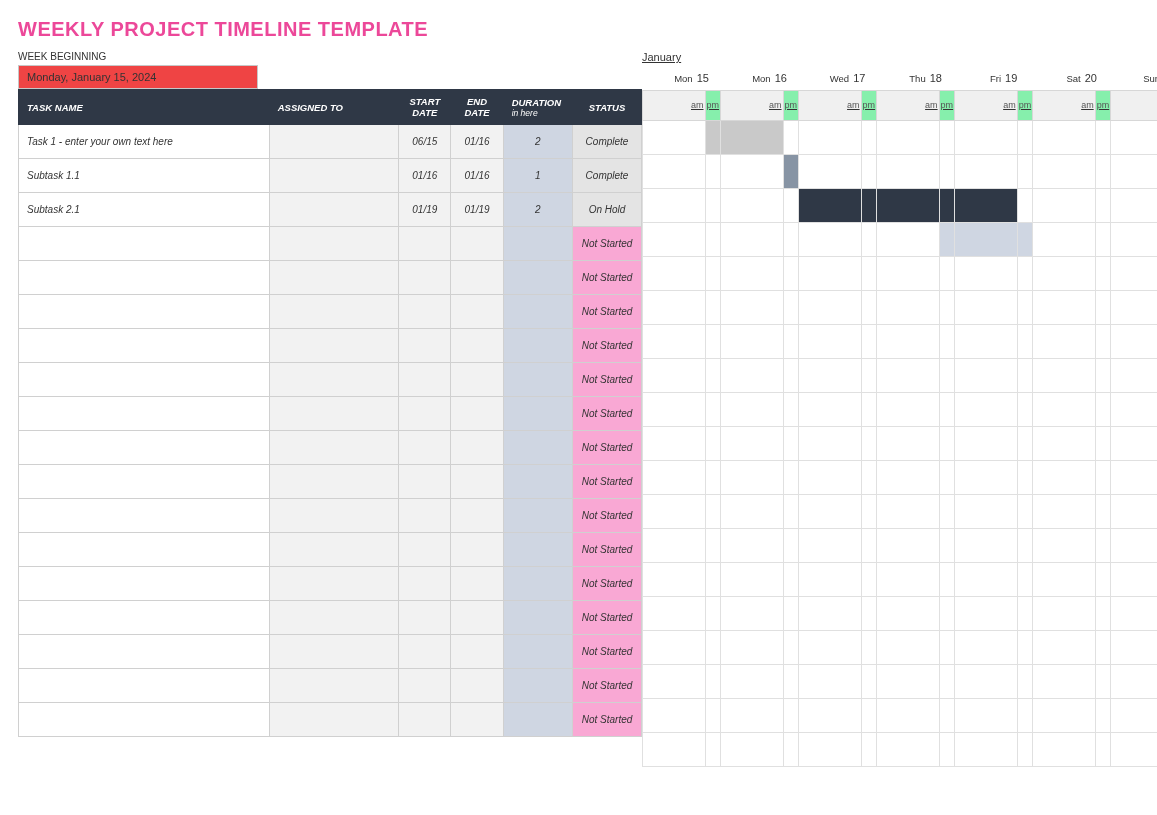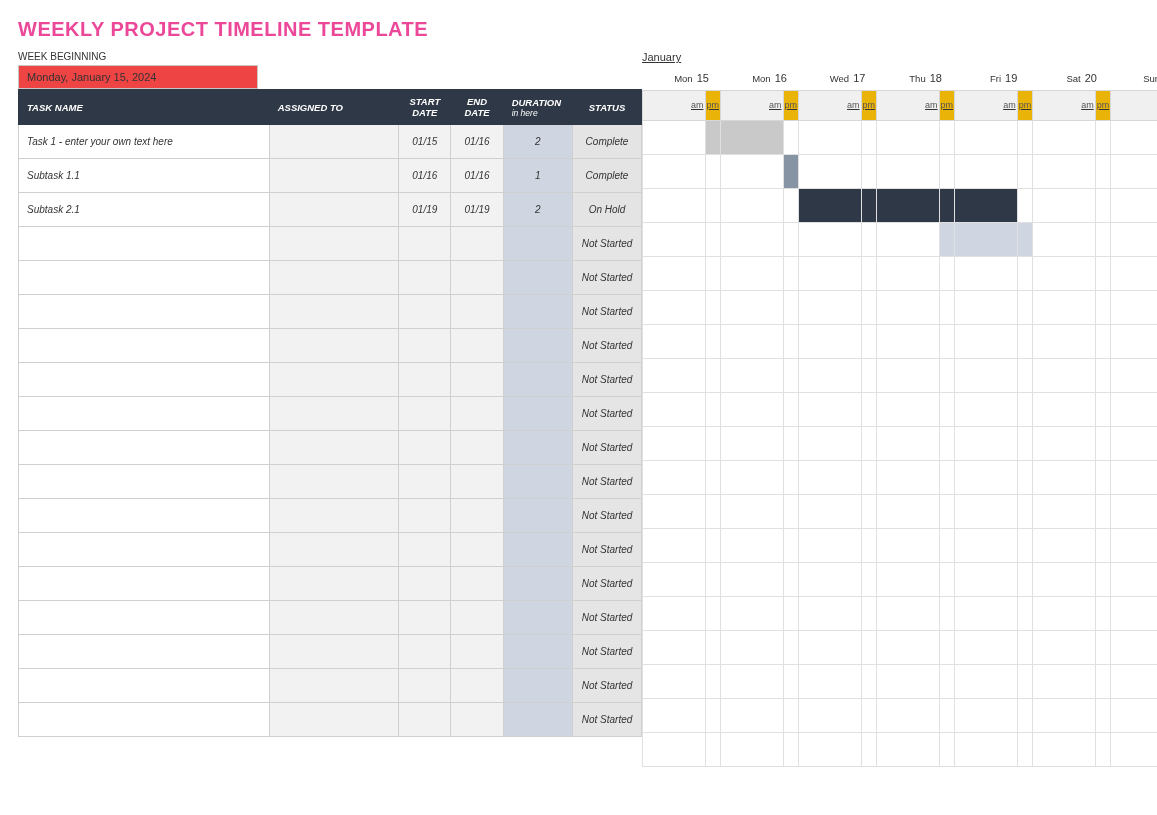--- a/index.html
+++ b/index.html
@@ -73,21 +73,21 @@
     color: #333;
     height: 34px;
     padding: 0 8px;
     vertical-align: middle;
   }
   td.cell-task {}
   td.cell-assigned { background:#f2f2f2; }
   td.cell-start, td.cell-end { background:#f2f2f2; text-align:center; }
   td.cell-dur { background:#cfd6e2; text-align:center; }
   td.cell-status { background:#e4e4e4; text-align:center; }
-  td.cell-status.white { background:#e5e5e5;margin-left:36px; }
+  td.cell-status.white { background:#f9a8d4;margin-left:36px; }
   
   .right { width: 492px; text-decoration: underline; }
   .month-label { font-size: 11px; color:#333; margin-bottom:3px; height:12px;}
   table.gantt {
     border-collapse: collapse;
     width: 100%;
   }
   table.gantt th.day {
     height: 24px;
     font-size: 9.5px;
@@ -102,21 +102,21 @@
   table.gantt th.ampm {
     height: 30px;
     font-size: 9px;
     font-weight:400;
     color:#555;
     text-align:center;
     width: 35px;
     border: 1px solid #d7d7d7;
   }
   table.gantt th.ampm.am { background:#f0f0f0;padding-left:48px; }
-  table.gantt th.ampm.pm { background:#eab308; }
+  table.gantt th.ampm.pm { background:#86efac; }
   table.gantt td.slot {
     border: 1px solid #e0e0e0;
     height: 34px;
     width: 35px;
     padding:0;
   }
   .bar-grey { background:#c9c9c9; }
   .bar-slate { background:#8794a4; }
   .bar-dark { background:#2f3846; }
   .bar-light { background:#cfd6e2; }
@@ -139,21 +139,21 @@
           <th class="col-start">START DATE</th>
           <th class="col-end">END DATE</th>
           <th class="col-dur"><span>DURATION</span><span class="sub">in here</span></th>
           <th class="col-status">STATUS</th>
         </tr>
       </thead>
       <tbody id="task-body">
           <tr>
             <td class="cell-task">Task 1 - enter your own text here</td>
             <td class="cell-assigned"></td>
-            <td class="cell-start">01/15</td>
+            <td class="cell-start">06/15</td>
             <td class="cell-end">01/16</td>
             <td class="cell-dur">2</td>
             <td class="cell-status">Complete</td>
           </tr>
           <tr>
             <td class="cell-task">Subtask 1.1</td>
             <td class="cell-assigned"></td>
             <td class="cell-start">01/16</td>
             <td class="cell-end">01/16</td>
             <td class="cell-dur">1</td>

